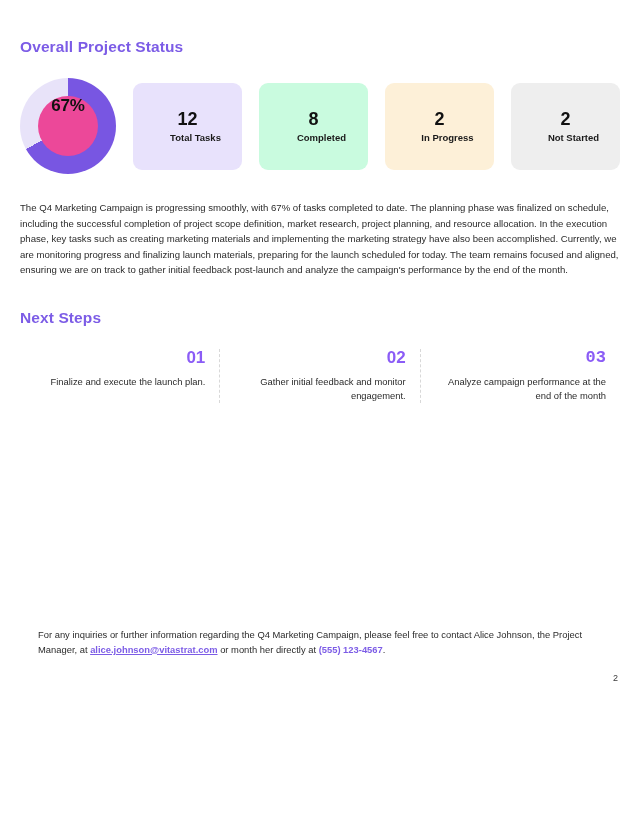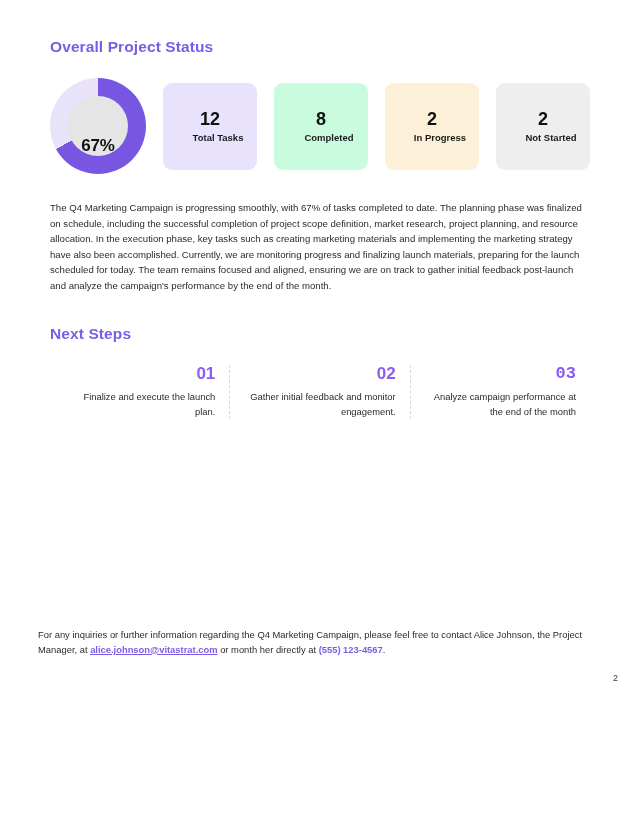--- a/index.html
+++ b/index.html
@@ -13,21 +13,21 @@
     font-family: "Liberation Sans", sans-serif;
     color: #1a1a1a;
     position: relative;
     overflow: hidden;
   }
   .page {
     position: relative;
     width: 640px;
     height: 693px;
     box-sizing: border-box;
-    padding: 0 50px;
+    padding: 0 20px;
   }
 
   
   .section-title {
     color: #7c5ce6;
     font-size: 15.5px;
     font-weight: bold;
     letter-spacing: 0.1px;
     margin: 0;
   }
@@ -51,23 +51,23 @@
   .donut {
     width: 96px;
     height: 96px;
     border-radius: 50%;
   }
   .donut-hole {
     position: absolute;
     top: 18px; left: 18px;
     width: 60px; height: 60px;
     border-radius: 50%;
-    background: #e5e5e5;
-    display: flex;
-    align-items: flex-end;
+    background: #ec4899;
+    display: flex;
+    align-items: flex-start;
     justify-content: center;
   }
   .donut-label {
     font-size: 17px;
     font-weight: bold;
     color: #111111;
     letter-spacing: -0.2px;
   }
 
   .cards {

